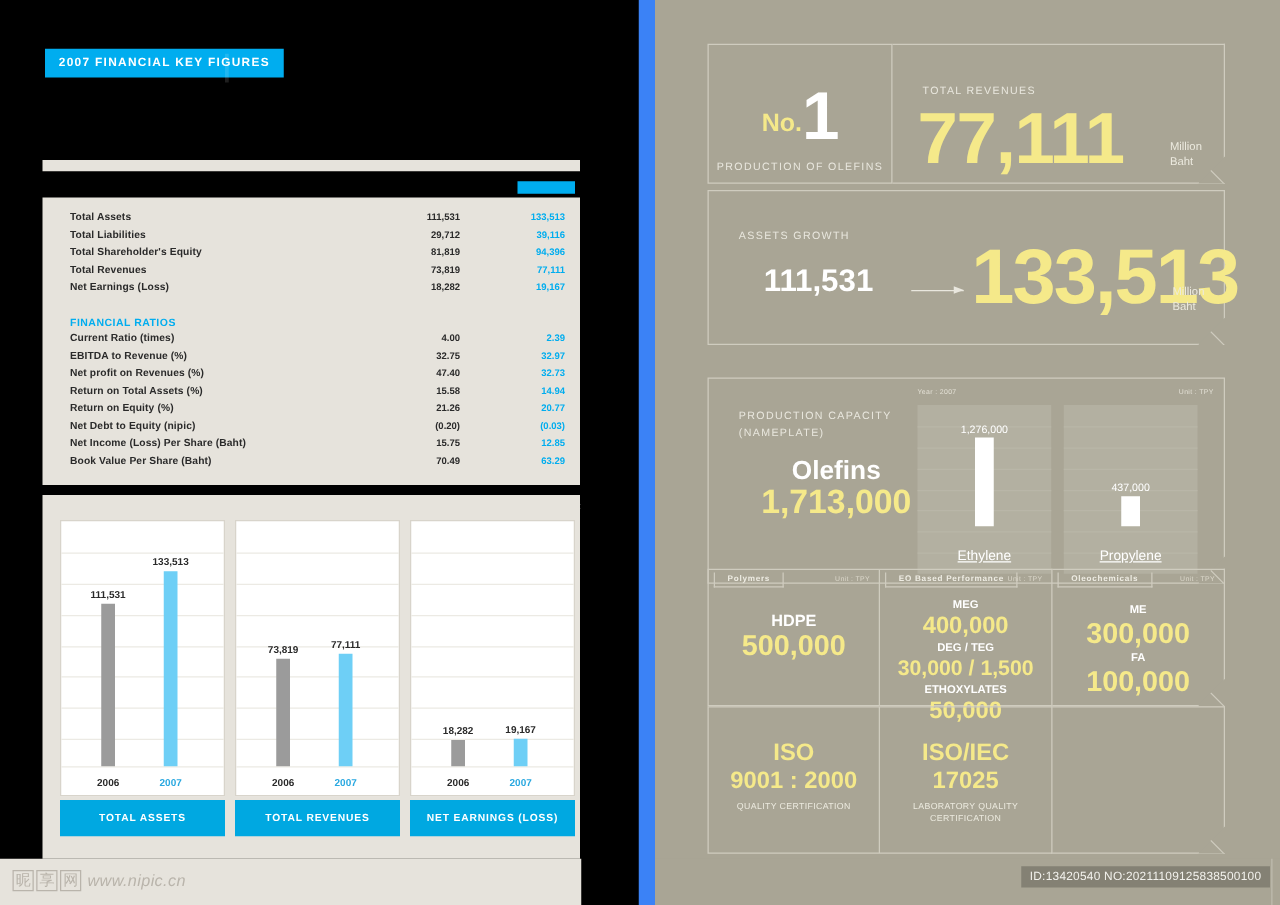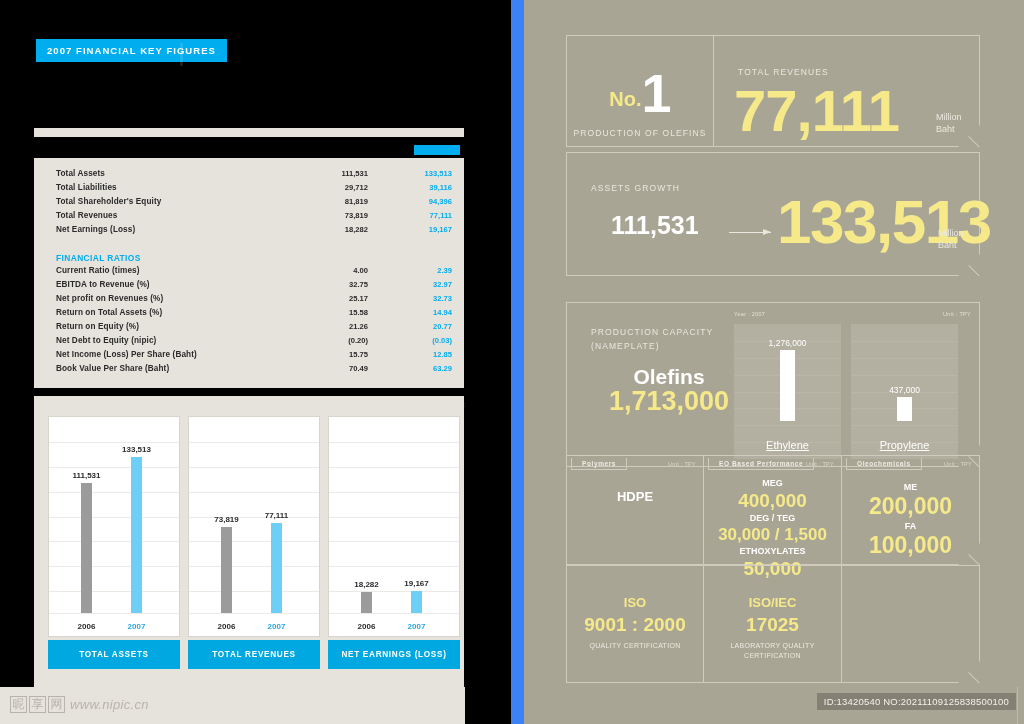--- a/index.html
+++ b/index.html
@@ -269,21 +269,21 @@
   .prod-val.sm { font-size: 17px; line-height: 19px; }
 
   
   .certbox { top: 565px; height: 118px; }
   #blk-iso1 { left: 42px; width: 138px; }
   #blk-iso2 { left: 180px; width: 138px; border-left: none; }
   #blk-iso3 { left: 318px; width: 138px; border-left: none; }
   .cert-inner {
     position: absolute; left: 0; top: 26px; width: 100%; text-align: center; padding: 0 6px;
   }
-  .cert-t1 { font-size: 13px; font-weight: bold; color: #f5e98a; line-height: 22px; }
+  .cert-t1 { font-size: 19px; font-weight: bold; color: #f5e98a; line-height: 22px; }
   .cert-t2 { font-size: 19px; font-weight: bold; color: #f5e98a; line-height: 22px; }
   .cert-sub {
     margin-top: 5px; font-size: 7px; color: #eceadf; line-height: 10px; letter-spacing: .3px;
   }
 </style>
 </head>
 <body>
 
 <div id="page">
 
@@ -333,21 +333,21 @@
             <div class="v06">4.00</div>
             <div class="v07">2.39</div>
           </div>
           <div class="row">
             <div class="lbl">EBITDA to Revenue (%)</div>
             <div class="v06">32.75</div>
             <div class="v07">32.97</div>
           </div>
           <div class="row">
             <div class="lbl">Net profit on Revenues (%)</div>
-            <div class="v06">25.17</div>
+            <div class="v06">47.40</div>
             <div class="v07">32.73</div>
           </div>
           <div class="row">
             <div class="lbl">Return on Total Assets (%)</div>
             <div class="v06">15.58</div>
             <div class="v07">14.94</div>
           </div>
           <div class="row">
             <div class="lbl">Return on Equity (%)</div>
             <div class="v06">21.26</div>
@@ -513,20 +513,21 @@
           <div class="capname">Propylene</div>
         </div>
       <div class="notch"></div>
     </div>
 
     <div class="frame prodbox" id="blk-poly">
       <div class="cathead">Polymers</div>
       <div class="unit-tpy">Unit : TPY</div>
       <div class="prod-stack" style="top:34px;">
         <div class="prod-name">HDPE</div>
+        <div class="prod-val">500,000</div>
       </div>
     </div>
 
     <div class="frame prodbox" id="blk-eo">
       <div class="cathead">EO Based Performance</div>
       <div class="unit-tpy">Unit : TPY</div>
       <div class="prod-stack" style="top:20px;">
         <div class="prod-name sm">MEG</div>
         <div class="prod-val md">400,000</div>
         <div class="prod-name sm">DEG / TEG</div>
@@ -534,21 +535,21 @@
         <div class="prod-name sm">ETHOXYLATES</div>
         <div class="prod-val md">50,000</div>
       </div>
     </div>
 
     <div class="frame prodbox" id="blk-oleo">
       <div class="cathead">Oleochemicals</div>
       <div class="unit-tpy">Unit : TPY</div>
       <div class="prod-stack" style="top:24px;">
         <div class="prod-name sm">ME</div>
-        <div class="prod-val">200,000</div>
+        <div class="prod-val">300,000</div>
         <div class="prod-name sm">FA</div>
         <div class="prod-val">100,000</div>
       </div>
       <div class="notch"></div>
     </div>
 
     <div class="frame certbox" id="blk-iso1">
       <div class="cert-inner">
         <div class="cert-t1">ISO</div>
         <div class="cert-t2">9001 : 2000</div>

